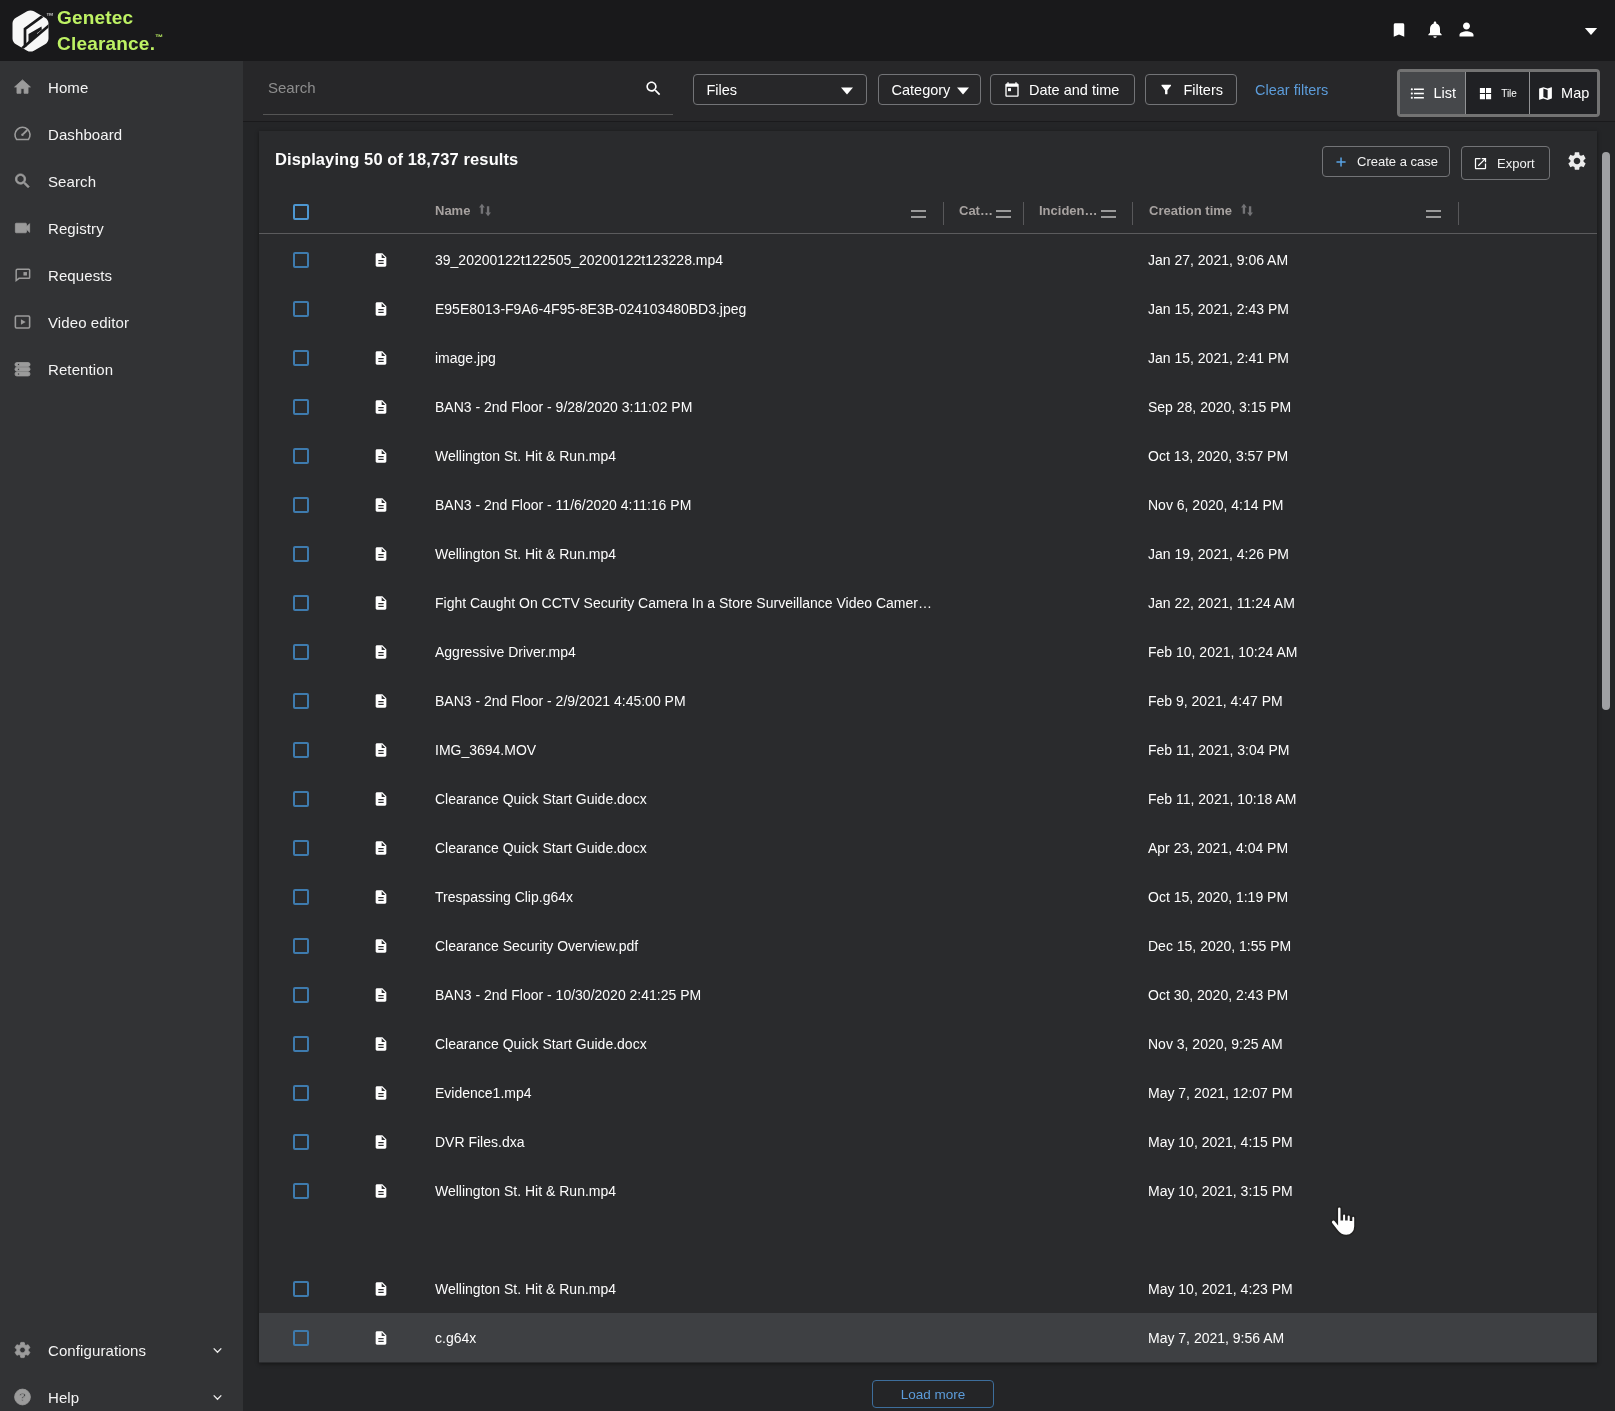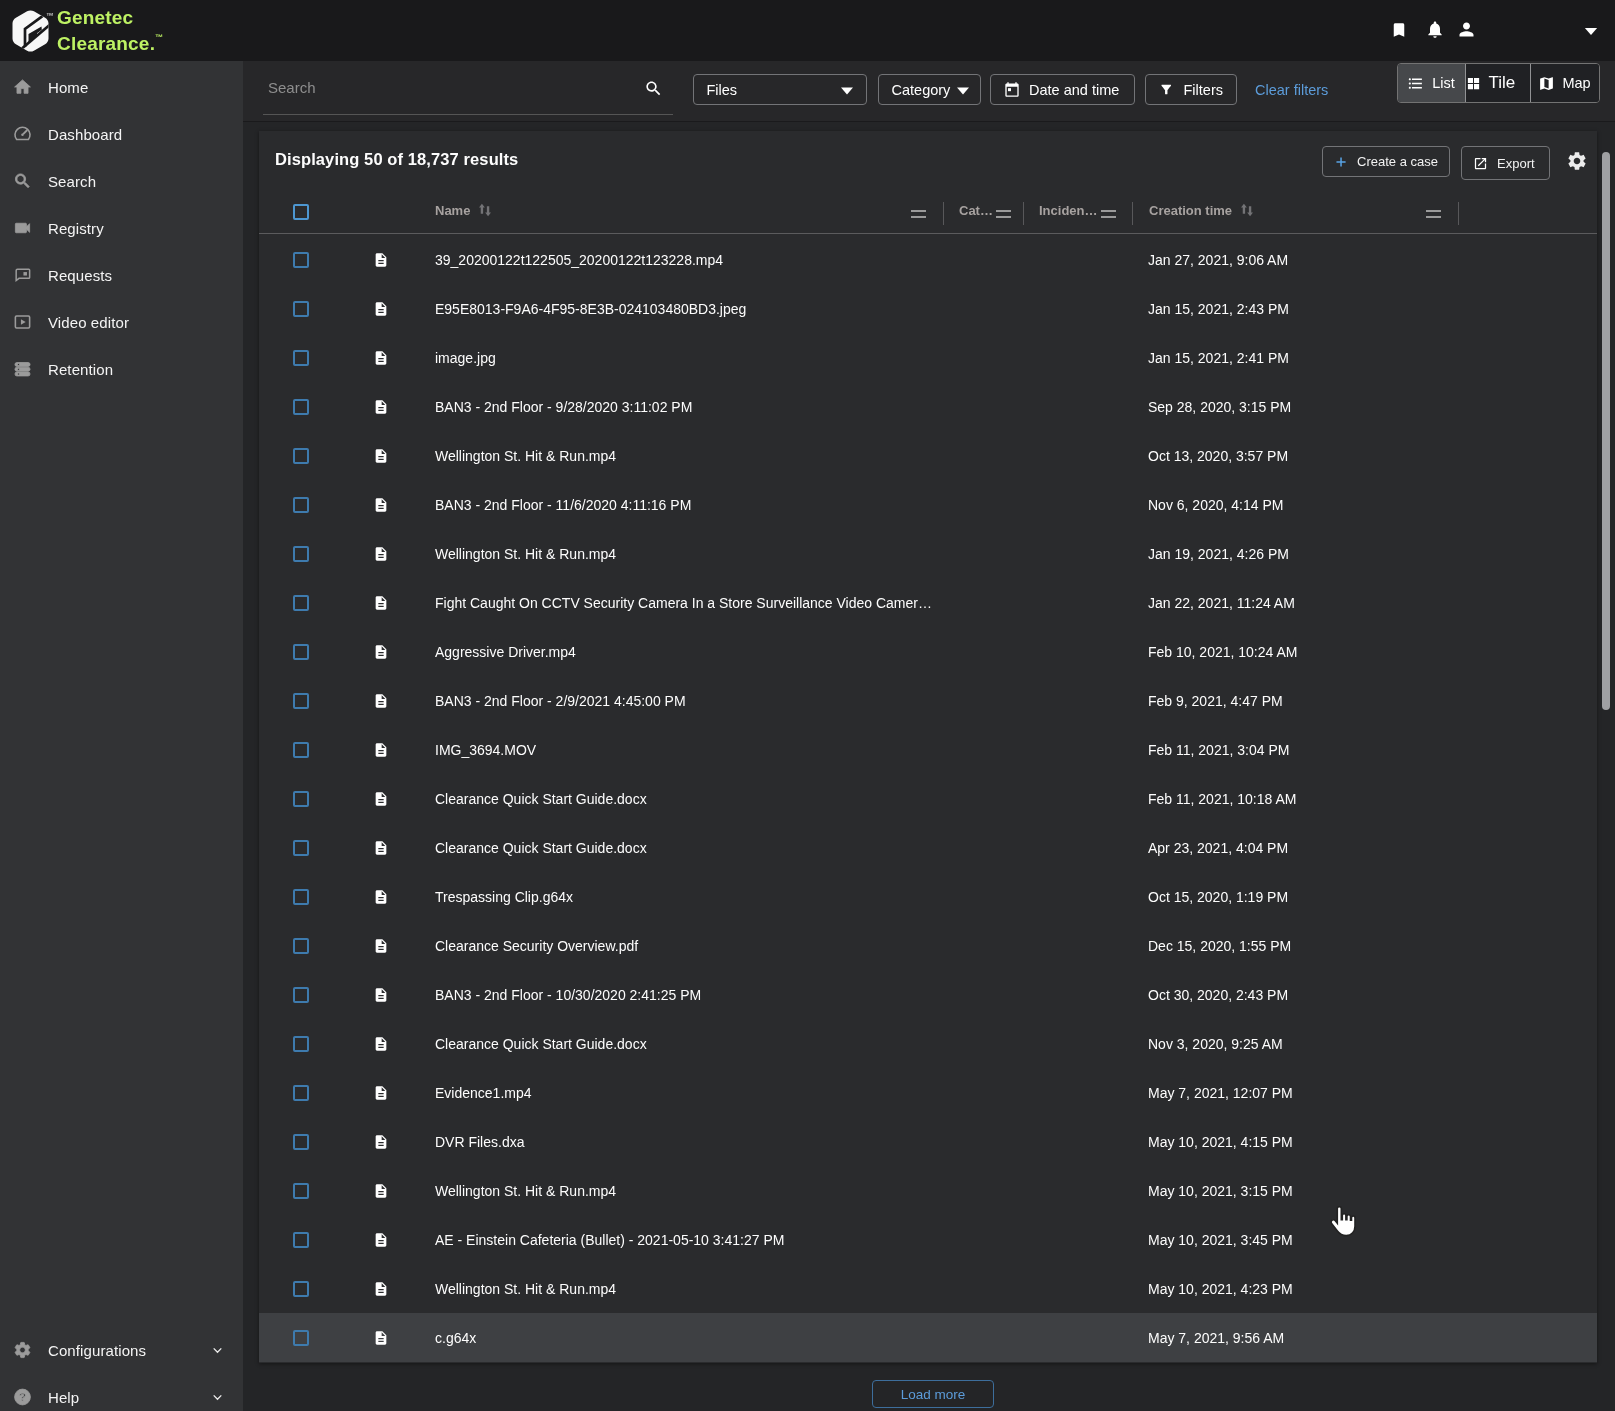--- a/index.html
+++ b/index.html
@@ -141,25 +141,25 @@
         <path d="M0 .5h12L6 7.5z"></path>
       </svg></div>
   <div class="btn" style="left:747px;width:145px;padding:0 13px"><svg width="16" height="17" viewBox="0 0 24 24" fill="#fff" style="margin-right:9px">
         <path d="M20 3h-1V1h-2v2H7V1H5v2H4c-1.1 0-2 .9-2 2v16c0 1.1.9 2 2 2h16c1.1 0 2-.9 2-2V5c0-1.1-.9-2-2-2zm0 18H4V8h16v13z"></path>
         <rect x="6" y="10" width="4.5" height="4.5"></rect>
       </svg>Date and time</div>
   <div class="btn" style="left:902px;width:92px;padding:0 13px"><svg width="15" height="15" viewBox="0 0 24 24" fill="#fff" style="margin-right:10px">
         <path d="M4.25 5.61C6.27 8.2 10 13 10 13v6c0 .55.45 1 1 1h2c.55 0 1-.45 1-1v-6s3.72-4.8 5.74-7.39c.51-.66.04-1.61-.79-1.61H5.04c-.83 0-1.3.95-.79 1.61z"></path>
       </svg>Filters</div>
   <div class="abs" style="left:1012px;top:21px;font-size:14.5px;color:#5c9cda">Clear filters</div>
-  <div class="abs" style="left:1153.5px;top:2px;width:203px;height:40px;border:1px solid #737373;border-radius:4px;display:flex;overflow:hidden">
+  <div class="abs" style="left:1153.5px;top:8px;width:203px;height:48px;border:3px solid #737373;border-radius:4px;display:flex;overflow:hidden">
     <div style="width:67px;background:#46484b;display:flex;align-items:center;justify-content:center;color:#fff;font-size:14.5px"><svg width="17" height="17" viewBox="0 0 24 24" fill="#fff" style="margin-right:8px">
           <path d="M4 10.5c-.83 0-1.5.67-1.5 1.5s.67 1.5 1.5 1.5 1.5-.67 1.5-1.5-.67-1.5-1.5-1.5zm0-6c-.83 0-1.5.67-1.5 1.5S3.17 7.5 4 7.5 5.5 6.83 5.5 6 4.83 4.5 4 4.5zm0 12c-.83 0-1.5.68-1.5 1.5s.68 1.5 1.5 1.5 1.5-.68 1.5-1.5-.67-1.5-1.5-1.5zM7 19h14v-2H7v2zm0-6h14v-2H7v2zm0-8v2h14V5H7z"></path>
         </svg>List</div>
-    <div style="width:65px;background:#202124;border-left:1px solid #919294;display:flex;align-items:center;justify-content:flex-start;color:#fff;font-size:17px"><svg width="15" height="15" viewBox="0 0 24 24" fill="#fff" style="margin-right:8px">
+    <div style="width:65px;background:#202124;border-left:1px solid #919294;display:flex;align-items:center;justify-content:center;color:#fff;font-size:10px"><svg width="15" height="15" viewBox="0 0 24 24" fill="#fff" style="margin-right:8px">
           <path d="M3 3h8.2v8.2H3zM12.8 3H21v8.2h-8.2zM3 12.8h8.2V21H3zM12.8 12.8H21V21h-8.2z"></path>
         </svg>Tile</div>
     <div style="width:69px;background:#202124;border-left:1px solid #919294;display:flex;align-items:center;justify-content:center;color:#fff;font-size:14.5px"><svg width="17" height="17" viewBox="0 0 24 24" fill="#fff" style="margin-right:7px">
           <path d="M20.5 3l-.16.03L15 5.1 9 3 3.36 4.9c-.21.07-.36.25-.36.48V20.5c0 .28.22.5.5.5l.16-.03L9 18.9l6 2.1 5.64-1.9c.21-.07.36-.25.36-.48V3.5c0-.28-.22-.5-.5-.5zM15 19l-6-2.11V5l6 2.11V19z"></path>
         </svg>Map</div>
   </div>
 </div>
 <div id="card">
     <div class="abs" style="left:16px;top:19px;font-size:16.5px;font-weight:bold;color:#fdfdfd;letter-spacing:.1px">Displaying 50 of 18,737 results</div>
     <div class="btn" style="left:1063px;top:15px;width:128px;height:31px;font-size:13px;padding:10px 11px;color:#f2f2f2"><svg width="16" height="16" viewBox="0 0 24 24" fill="#58a2e4" style="margin-right:9px">
@@ -347,28 +347,20 @@
       <div class="tm">May 10, 2021, 4:15 PM</div>
     </div>
     <div class="row" style="top:1035px;">
       <span class="cb"></span>
       <svg class="fic" viewBox="0 0 24 24" fill="#fff">
         <path d="M14 2H6c-1.1 0-2 .9-2 2v16c0 1.1.9 2 2 2h12c1.1 0 2-.9 2-2V8l-6-6zm2 16H8v-2h8v2zm0-4H8v-2h8v2zm-3-5V3.5L18.5 9H13z"></path>
       </svg>
       <div class="nm">Wellington St. Hit &amp; Run.mp4</div>
       <div class="tm">May 10, 2021, 3:15 PM</div>
     </div>
-    <div class="row" style="top:1084px;">
-      <span class="cb"></span>
-      <svg class="fic" viewBox="0 0 24 24" fill="#fff">
-        <path d="M14 2H6c-1.1 0-2 .9-2 2v16c0 1.1.9 2 2 2h12c1.1 0 2-.9 2-2V8l-6-6zm2 16H8v-2h8v2zm0-4H8v-2h8v2zm-3-5V3.5L18.5 9H13z"></path>
-      </svg>
-      <div class="nm">AE - Einstein Cafeteria (Bullet) - 2021-05-10 3:41:27 PM</div>
-      <div class="tm">May 10, 2021, 3:45 PM</div>
-    </div>
     <div class="row" style="top:1133px;">
       <span class="cb"></span>
       <svg class="fic" viewBox="0 0 24 24" fill="#fff">
         <path d="M14 2H6c-1.1 0-2 .9-2 2v16c0 1.1.9 2 2 2h12c1.1 0 2-.9 2-2V8l-6-6zm2 16H8v-2h8v2zm0-4H8v-2h8v2zm-3-5V3.5L18.5 9H13z"></path>
       </svg>
       <div class="nm">Wellington St. Hit &amp; Run.mp4</div>
       <div class="tm">May 10, 2021, 4:23 PM</div>
     </div>
     <div class="row" style="top:1182px;background:#3e4043;">
       <span class="cb"></span>

